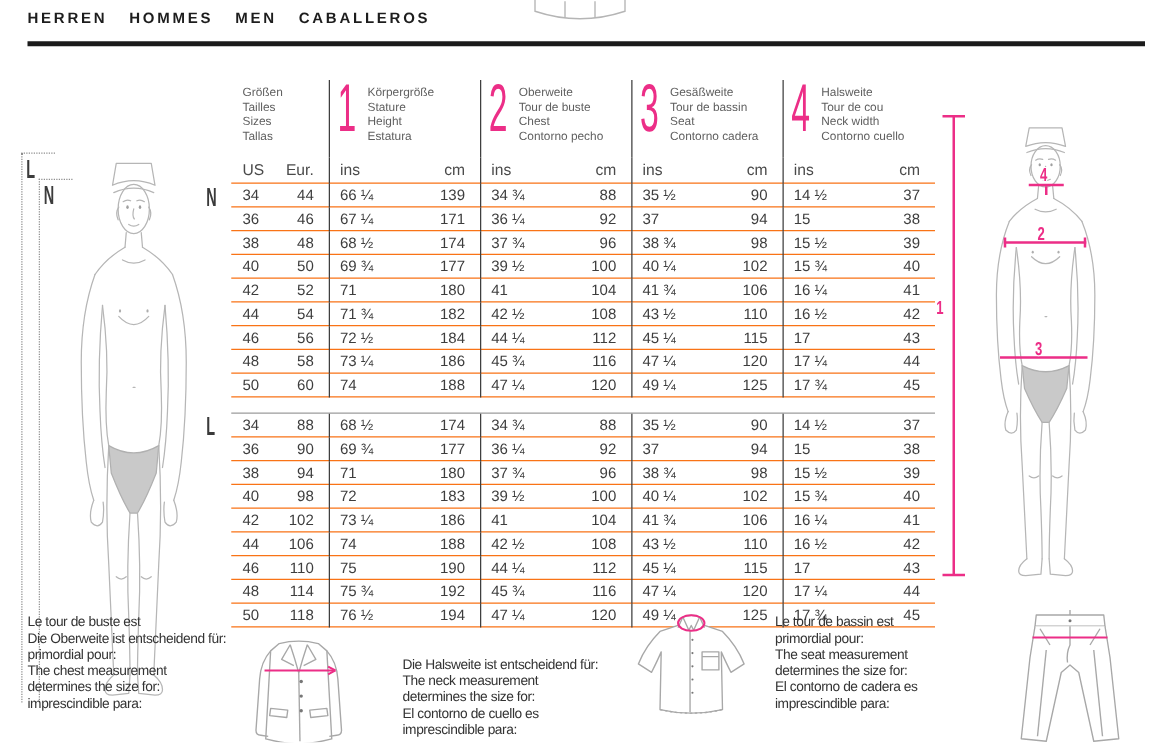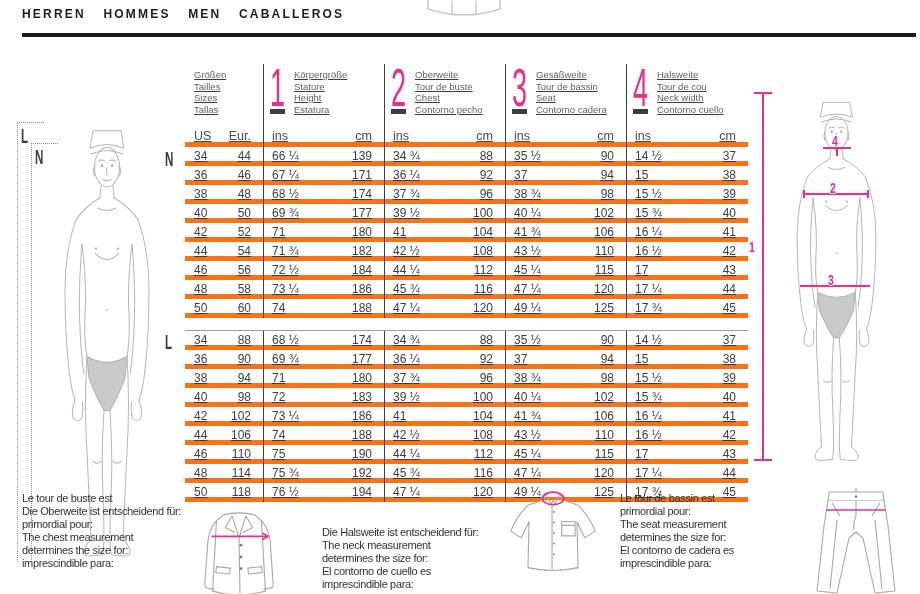--- a/index.html
+++ b/index.html
@@ -12,37 +12,37 @@
   #title {
     position:absolute; left:22px; top:7px;
     font-size:12px; font-weight:700; color:#1d1d1d;
     letter-spacing:2.2px; word-spacing:12px; white-space:nowrap;
   }
   #title-rule { position:absolute; left:22px; top:33px; width:894px; height:4px; background:#1b1b1b; }
   #top-garment { position:absolute; left:424px; top:0; }
 
   
   #size-table { position:absolute; left:185px; top:64px; width:563px; }
-  .head-band { display:grid; grid-template-columns:78px 121px 121px 121px 122px; height:62px;text-decoration:underline; }
+  .head-band { display:grid; grid-template-columns:78px 121px 121px 121px 122px; height:62px; }
   .head-cell { position:relative; }
   .head-cell.measure { border-left:1px solid #3f3f3f; display:flex; align-items:flex-start; }
   .size-head-lines { padding:5px 0 0 9px; }
   .hl { font-size:9.5px; line-height:11.5px; color:#5f5f5f; white-space:nowrap; }
   .big-num {
     display:block; width:22px; margin:1px 0 0 6px;
     font-size:54px; line-height:44px; font-weight:400; color:var(--accent);
     transform:scaleX(0.5); transform-origin:left top;
   }
   .measure-lines { margin:5px 0 0 2px; }
 
   .grid-row {
     display:grid;
     grid-template-columns:38px 40px 54px 67px 54px 67px 54px 67px 54px 68px;
     height:19px; line-height:19px; font-size:12px; color:#3d3d3d;
-    border-bottom:5px solid #f97316; white-space:nowrap;text-decoration:underline;
+    border-bottom:1px solid #f97316; white-space:nowrap;
   }
   .unit-row { height:21px; line-height:21px; font-size:12.5px; color:#4a4a4a; }
   .c-us  { text-align:left;  padding-left:9px; }
   .c-eur { text-align:right; padding-right:12px; }
   .c-ins { text-align:left;  padding-left:8px; border-left:1px solid #3f3f3f; }
   .c-cm  { text-align:right; padding-right:12px; }
   #block-L { margin-top:12px; border-top:1px solid #9c9c9c; }
   .block-label {
     position:absolute; left:-20px; font-size:21px; font-weight:700; color:#3a3a3a;
     transform:scaleX(0.55); transform-origin:left top; line-height:19px;

